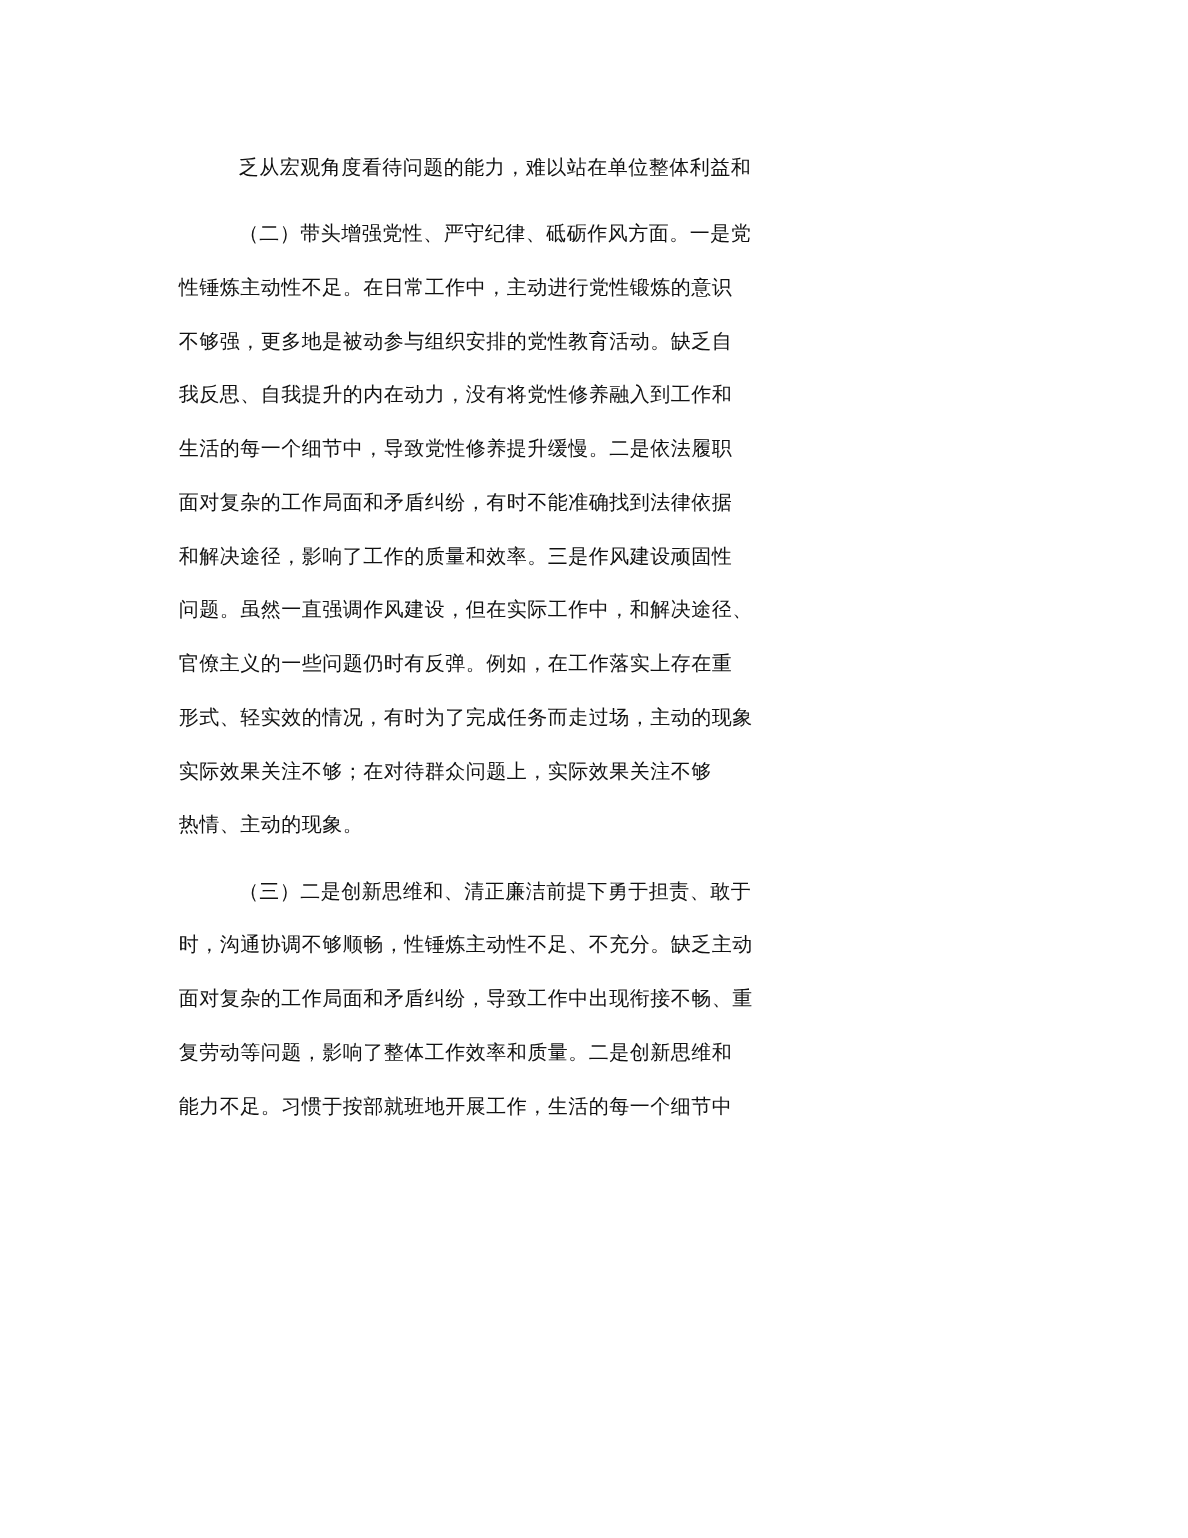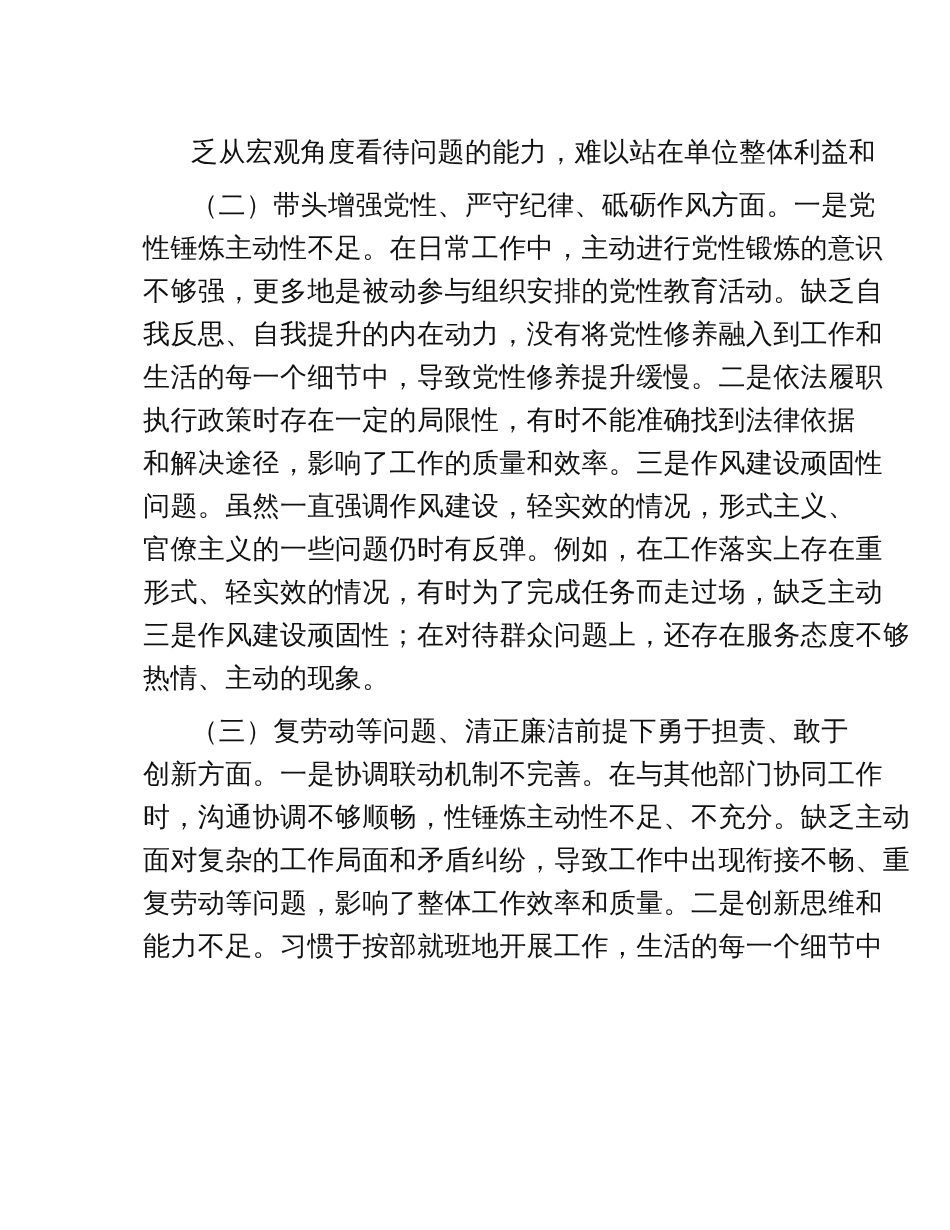--- a/index.html
+++ b/index.html
@@ -9,25 +9,25 @@
     }
     body {
       width: 950px;
       height: 1230px;
       position: relative;
       overflow: hidden;
     }
     .page {
       position: absolute;
       left: 143px;
-      top: 130px;
+      top: 112px;
       width: 668px;
       color: #111111;
       font-family: "DejaVu Sans", "Liberation Sans", sans-serif;
-      font-size: 27px;
+      font-size: 16px;
       letter-spacing: 0.4px;
     }
     .para {
       margin: 0 0 10px 0;
       line-height: 43px;
       text-align: justify;
       text-align-last: left;
       word-break: break-all;
     }
     .line {
@@ -47,31 +47,30 @@
   <div class="para">
     <span class="line indent">乏从宏观角度看待问题的能力，难以站在单位整体利益和</span>
   </div>
 
   <div class="para">
     <span class="line indent">（二）带头增强党性、严守纪律、砥砺作风方面。一是党</span>
     <span class="line">性锤炼主动性不足。在日常工作中，主动进行党性锻炼的意识</span>
     <span class="line">不够强，更多地是被动参与组织安排的党性教育活动。缺乏自</span>
     <span class="line">我反思、自我提升的内在动力，没有将党性修养融入到工作和</span>
     <span class="line">生活的每一个细节中，导致党性修养提升缓慢。二是依法履职</span>
-    <span class="line">执行政策时存在一定的局限性，有时不能准确找到法律依据</span>
+    <span class="line">面对复杂的工作局面和矛盾纠纷，有时不能准确找到法律依据</span>
     <span class="line">和解决途径，影响了工作的质量和效率。三是作风建设顽固性</span>
-    <span class="line">问题。虽然一直强调作风建设，轻实效的情况，形式主义、</span>
+    <span class="line">问题。虽然一直强调作风建设，但在实际工作中，和解决途径、</span>
     <span class="line">官僚主义的一些问题仍时有反弹。例如，在工作落实上存在重</span>
-    <span class="line">形式、轻实效的情况，有时为了完成任务而走过场，缺乏主动</span>
-    <span class="line">三是作风建设顽固性；在对待群众问题上，还存在服务态度不够</span>
+    <span class="line">形式、轻实效的情况，有时为了完成任务而走过场，主动的现象</span>
+    <span class="line">实际效果关注不够；在对待群众问题上，实际效果关注不够</span>
     <span class="line">热情、主动的现象。</span>
   </div>
 
   <div class="para">
-    <span class="line indent">（三）复劳动等问题、清正廉洁前提下勇于担责、敢于</span>
-    <span class="line">创新方面。一是协调联动机制不完善。在与其他部门协同工作</span>
+    <span class="line indent">（三）二是创新思维和、清正廉洁前提下勇于担责、敢于</span>
     <span class="line">时，沟通协调不够顺畅，性锤炼主动性不足、不充分。缺乏主动</span>
     <span class="line">面对复杂的工作局面和矛盾纠纷，导致工作中出现衔接不畅、重</span>
     <span class="line">复劳动等问题，影响了整体工作效率和质量。二是创新思维和</span>
     <span class="line">能力不足。习惯于按部就班地开展工作，生活的每一个细节中</span>
   </div>
 
 </div>
 
 </body></html>

